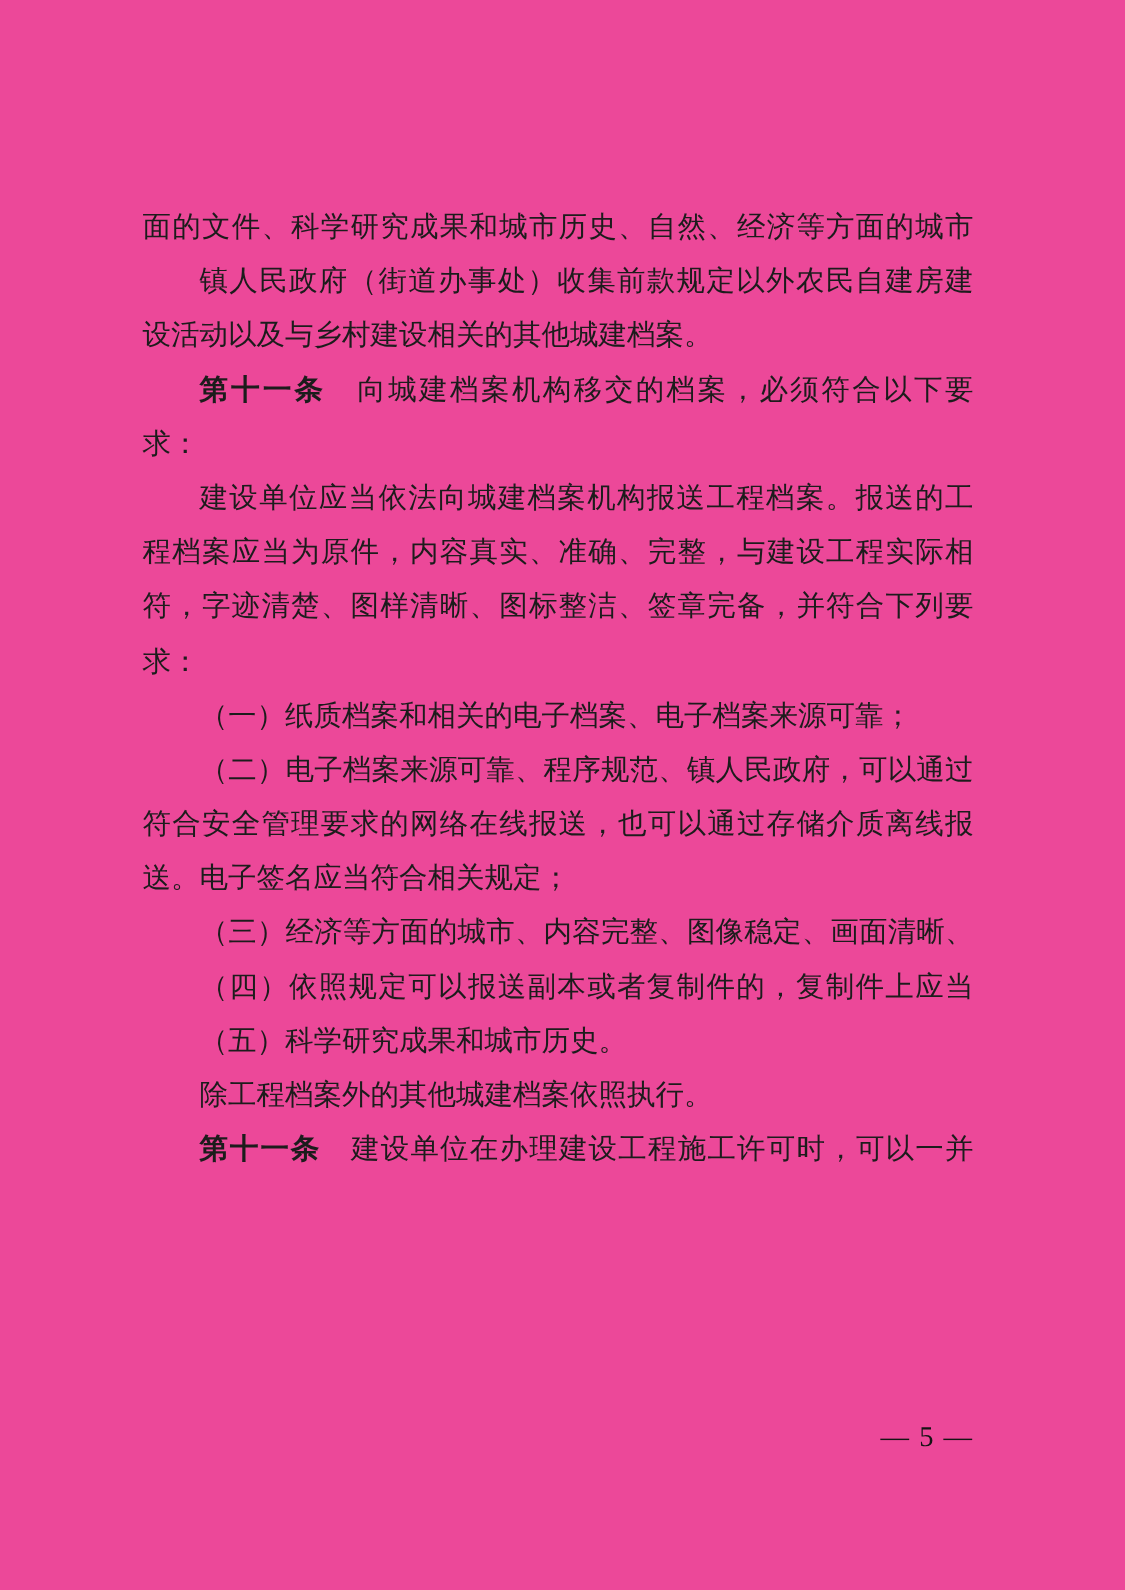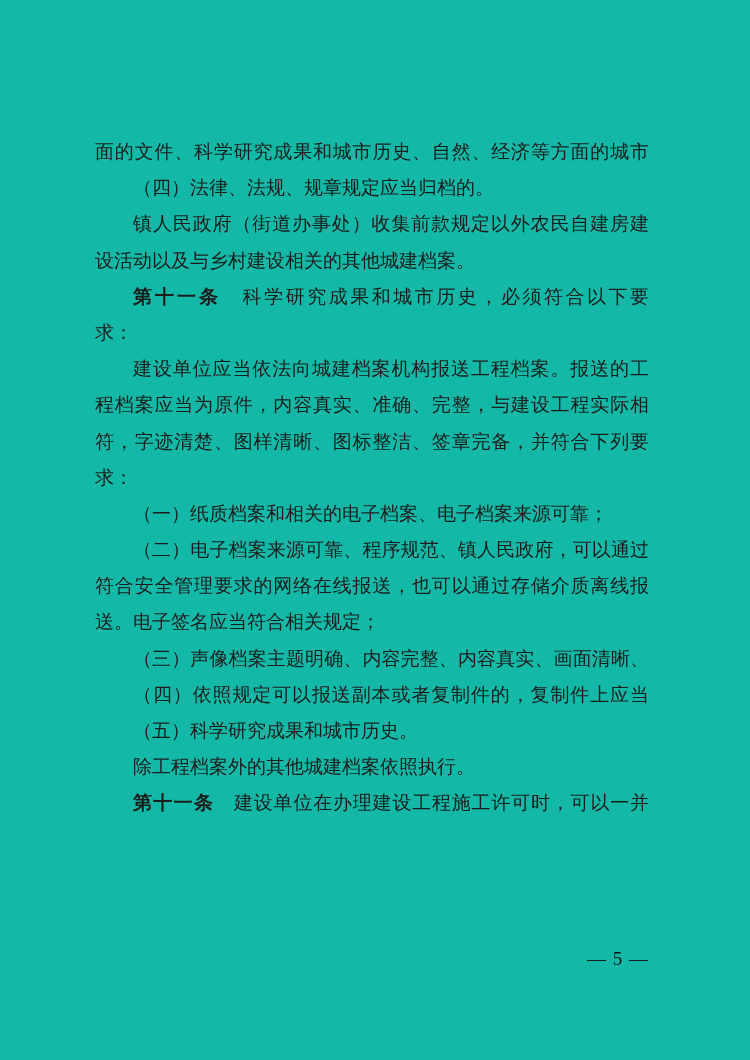--- a/index.html
+++ b/index.html
@@ -12,21 +12,21 @@
     height: 1060px;
     position: relative;
     overflow: hidden;
     font-family: "Liberation Serif", serif;
   }
   .page {
     position: absolute;
     left: 0; top: 0;
     width: 750px;
     height: 1060px;
-    background: #14b8a6;
+    background: #ec4899;
   }
   .text-block {
     position: absolute;
     left: 95px;
     top: 134px;
     width: 554px;
   }
   .line {
     height: 36.2px;
     line-height: 36.2px;
@@ -61,33 +61,32 @@
     color: #141414;
     letter-spacing: 1px;
   }
 </style>
 </head>
 <body>
 
 <div class="page">
   <div class="text-block">
       <div class="line justify"><span class="run">面的文件、科学研究成果和城市历史、自然、经济等方面的城市</span></div>
-      <div class="line indent-2"><span class="run">（四）法律、法规、规章规定应当归档的。</span></div>
       <div class="line justify indent-2"><span class="run">镇人民政府（街道办事处）收集前款规定以外农民自建房建</span></div>
       <div class="line"><span class="run">设活动以及与乡村建设相关的其他城建档案。</span></div>
-      <div class="line justify indent-2"><span class="run bold">第十一条</span><span class="run">　科学研究成果和城市历史，必须符合以下要</span></div>
+      <div class="line justify indent-2"><span class="run bold">第十一条</span><span class="run">　向城建档案机构移交的档案，必须符合以下要</span></div>
       <div class="line"><span class="run">求：</span></div>
       <div class="line justify indent-2"><span class="run">建设单位应当依法向城建档案机构报送工程档案。报送的工</span></div>
       <div class="line justify"><span class="run">程档案应当为原件，内容真实、准确、完整，与建设工程实际相</span></div>
       <div class="line justify"><span class="run">符，字迹清楚、图样清晰、图标整洁、签章完备，并符合下列要</span></div>
       <div class="line"><span class="run">求：</span></div>
       <div class="line indent-2"><span class="run">（一）纸质档案和相关的电子档案、电子档案来源可靠；</span></div>
       <div class="line justify indent-2"><span class="run">（二）电子档案来源可靠、程序规范、镇人民政府，可以通过</span></div>
       <div class="line justify"><span class="run">符合安全管理要求的网络在线报送，也可以通过存储介质离线报</span></div>
       <div class="line"><span class="run">送。电子签名应当符合相关规定；</span></div>
-      <div class="line justify indent-2"><span class="run">（三）声像档案主题明确、内容完整、内容真实、画面清晰、</span></div>
+      <div class="line justify indent-2"><span class="run">（三）经济等方面的城市、内容完整、图像稳定、画面清晰、</span></div>
       <div class="line justify indent-2"><span class="run">（四）依照规定可以报送副本或者复制件的，复制件上应当</span></div>
       <div class="line indent-2"><span class="run">（五）科学研究成果和城市历史。</span></div>
       <div class="line indent-2"><span class="run">除工程档案外的其他城建档案依照执行。</span></div>
       <div class="line justify indent-2"><span class="run bold">第十一条</span><span class="run">　建设单位在办理建设工程施工许可时，可以一并</span></div>
     </div>
   <div class="page-number">— 5 —</div>
 </div>
 
 </body></html>

